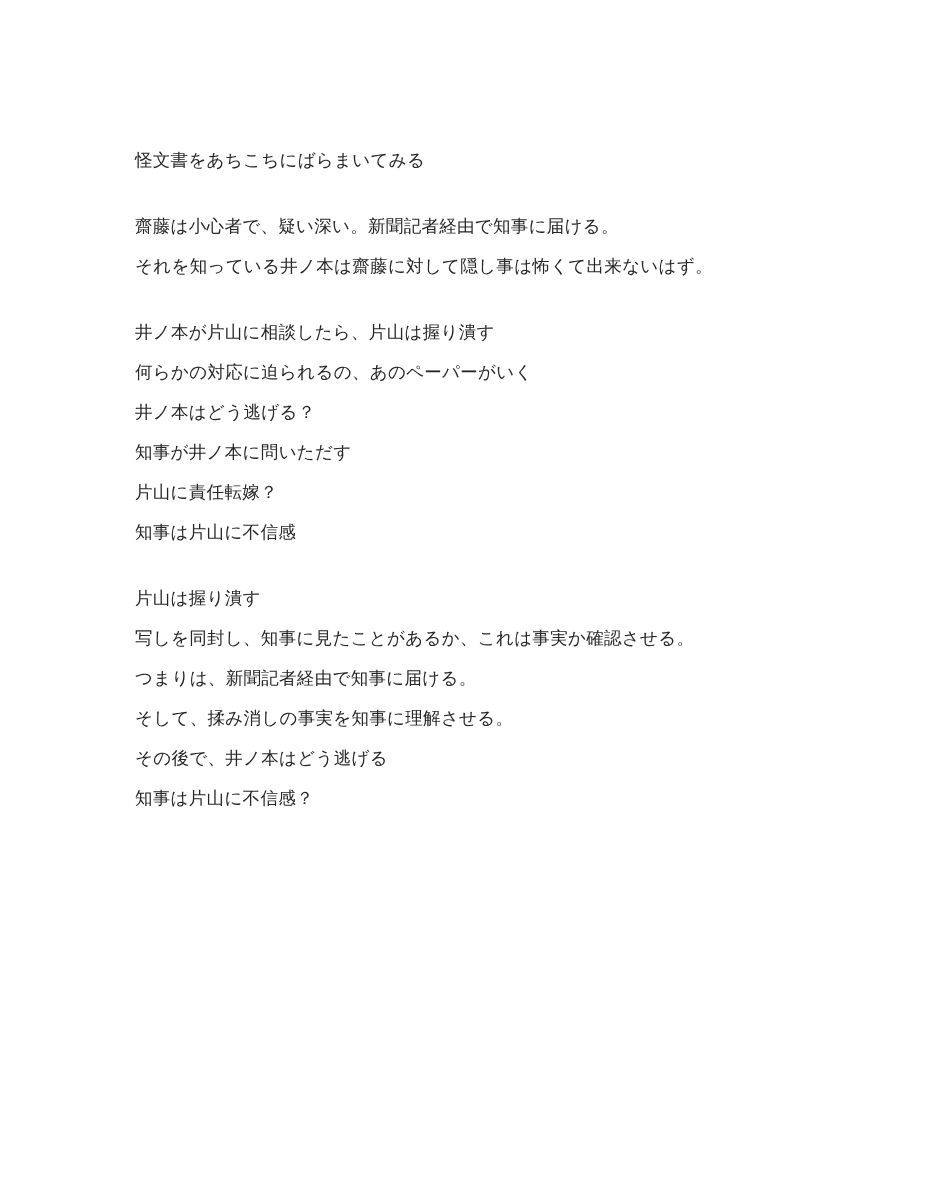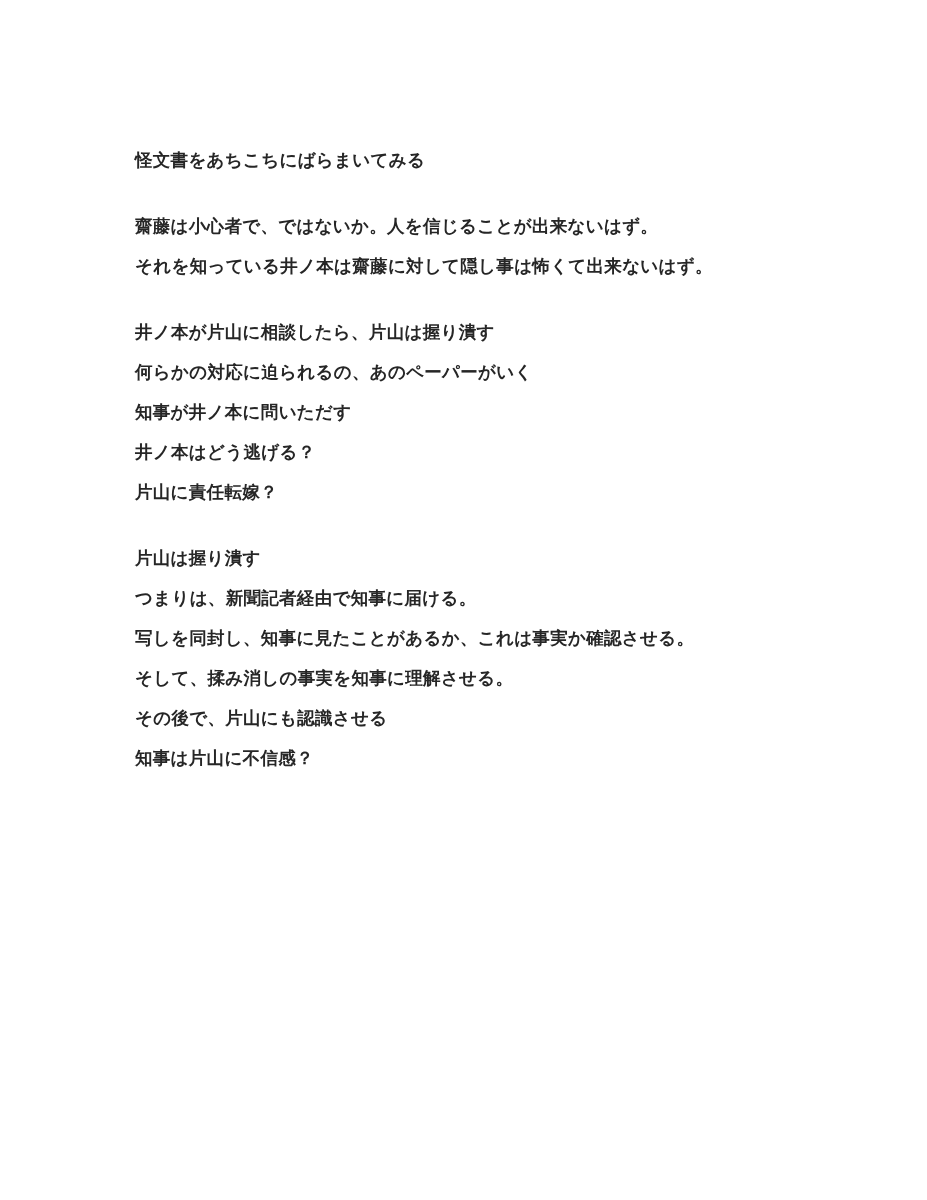--- a/index.html
+++ b/index.html
@@ -27,51 +27,51 @@
   .doc-block:last-child {
     margin-bottom: 0;
   }
   .doc-line {
     margin: 0 0 12px 0;
     font-size: 17.5px;
     line-height: 28px;
     letter-spacing: 0.3px;
     white-space: pre-line; 
     text-rendering: optimizeLegibility;
-    font-weight: bold;
   }
   .doc-block .doc-line:last-child {
     margin-bottom: 0;
   }
 </style>
 </head>
 <body>
 
 <div class="page">
 
   <div class="doc-block">
     <p class="doc-line">怪文書をあちこちにばらまいてみる</p>
   </div>
 
   <div class="doc-block">
-    <p class="doc-line">齋藤は小心者で、ではないか。人を信じることが出来ないはず。</p>
+    <p class="doc-line">齋藤は小心者で、疑い深い。新聞記者経由で知事に届ける。</p>
     <p class="doc-line">それを知っている井ノ本は齋藤に対して隠し事は怖くて出来ないはず。</p>
   </div>
 
   <div class="doc-block">
     <p class="doc-line">井ノ本が片山に相談したら、片山は握り潰す</p>
     <p class="doc-line">何らかの対応に迫られるの、あのペーパーがいく</p>
+    <p class="doc-line">井ノ本はどう逃げる？</p>
     <p class="doc-line">知事が井ノ本に問いただす</p>
-    <p class="doc-line">井ノ本はどう逃げる？</p>
     <p class="doc-line">片山に責任転嫁？</p>
+    <p class="doc-line">知事は片山に不信感</p>
   </div>
 
   <div class="doc-block">
     <p class="doc-line">片山は握り潰す</p>
+    <p class="doc-line">写しを同封し、知事に見たことがあるか、これは事実か確認させる。</p>
     <p class="doc-line">つまりは、新聞記者経由で知事に届ける。</p>
-    <p class="doc-line">写しを同封し、知事に見たことがあるか、これは事実か確認させる。</p>
     <p class="doc-line">そして、揉み消しの事実を知事に理解させる。</p>
-    <p class="doc-line">その後で、片山にも認識させる</p>
+    <p class="doc-line">その後で、井ノ本はどう逃げる</p>
     <p class="doc-line">知事は片山に不信感？</p>
   </div>
 
 
 </div>
 
 </body></html>

